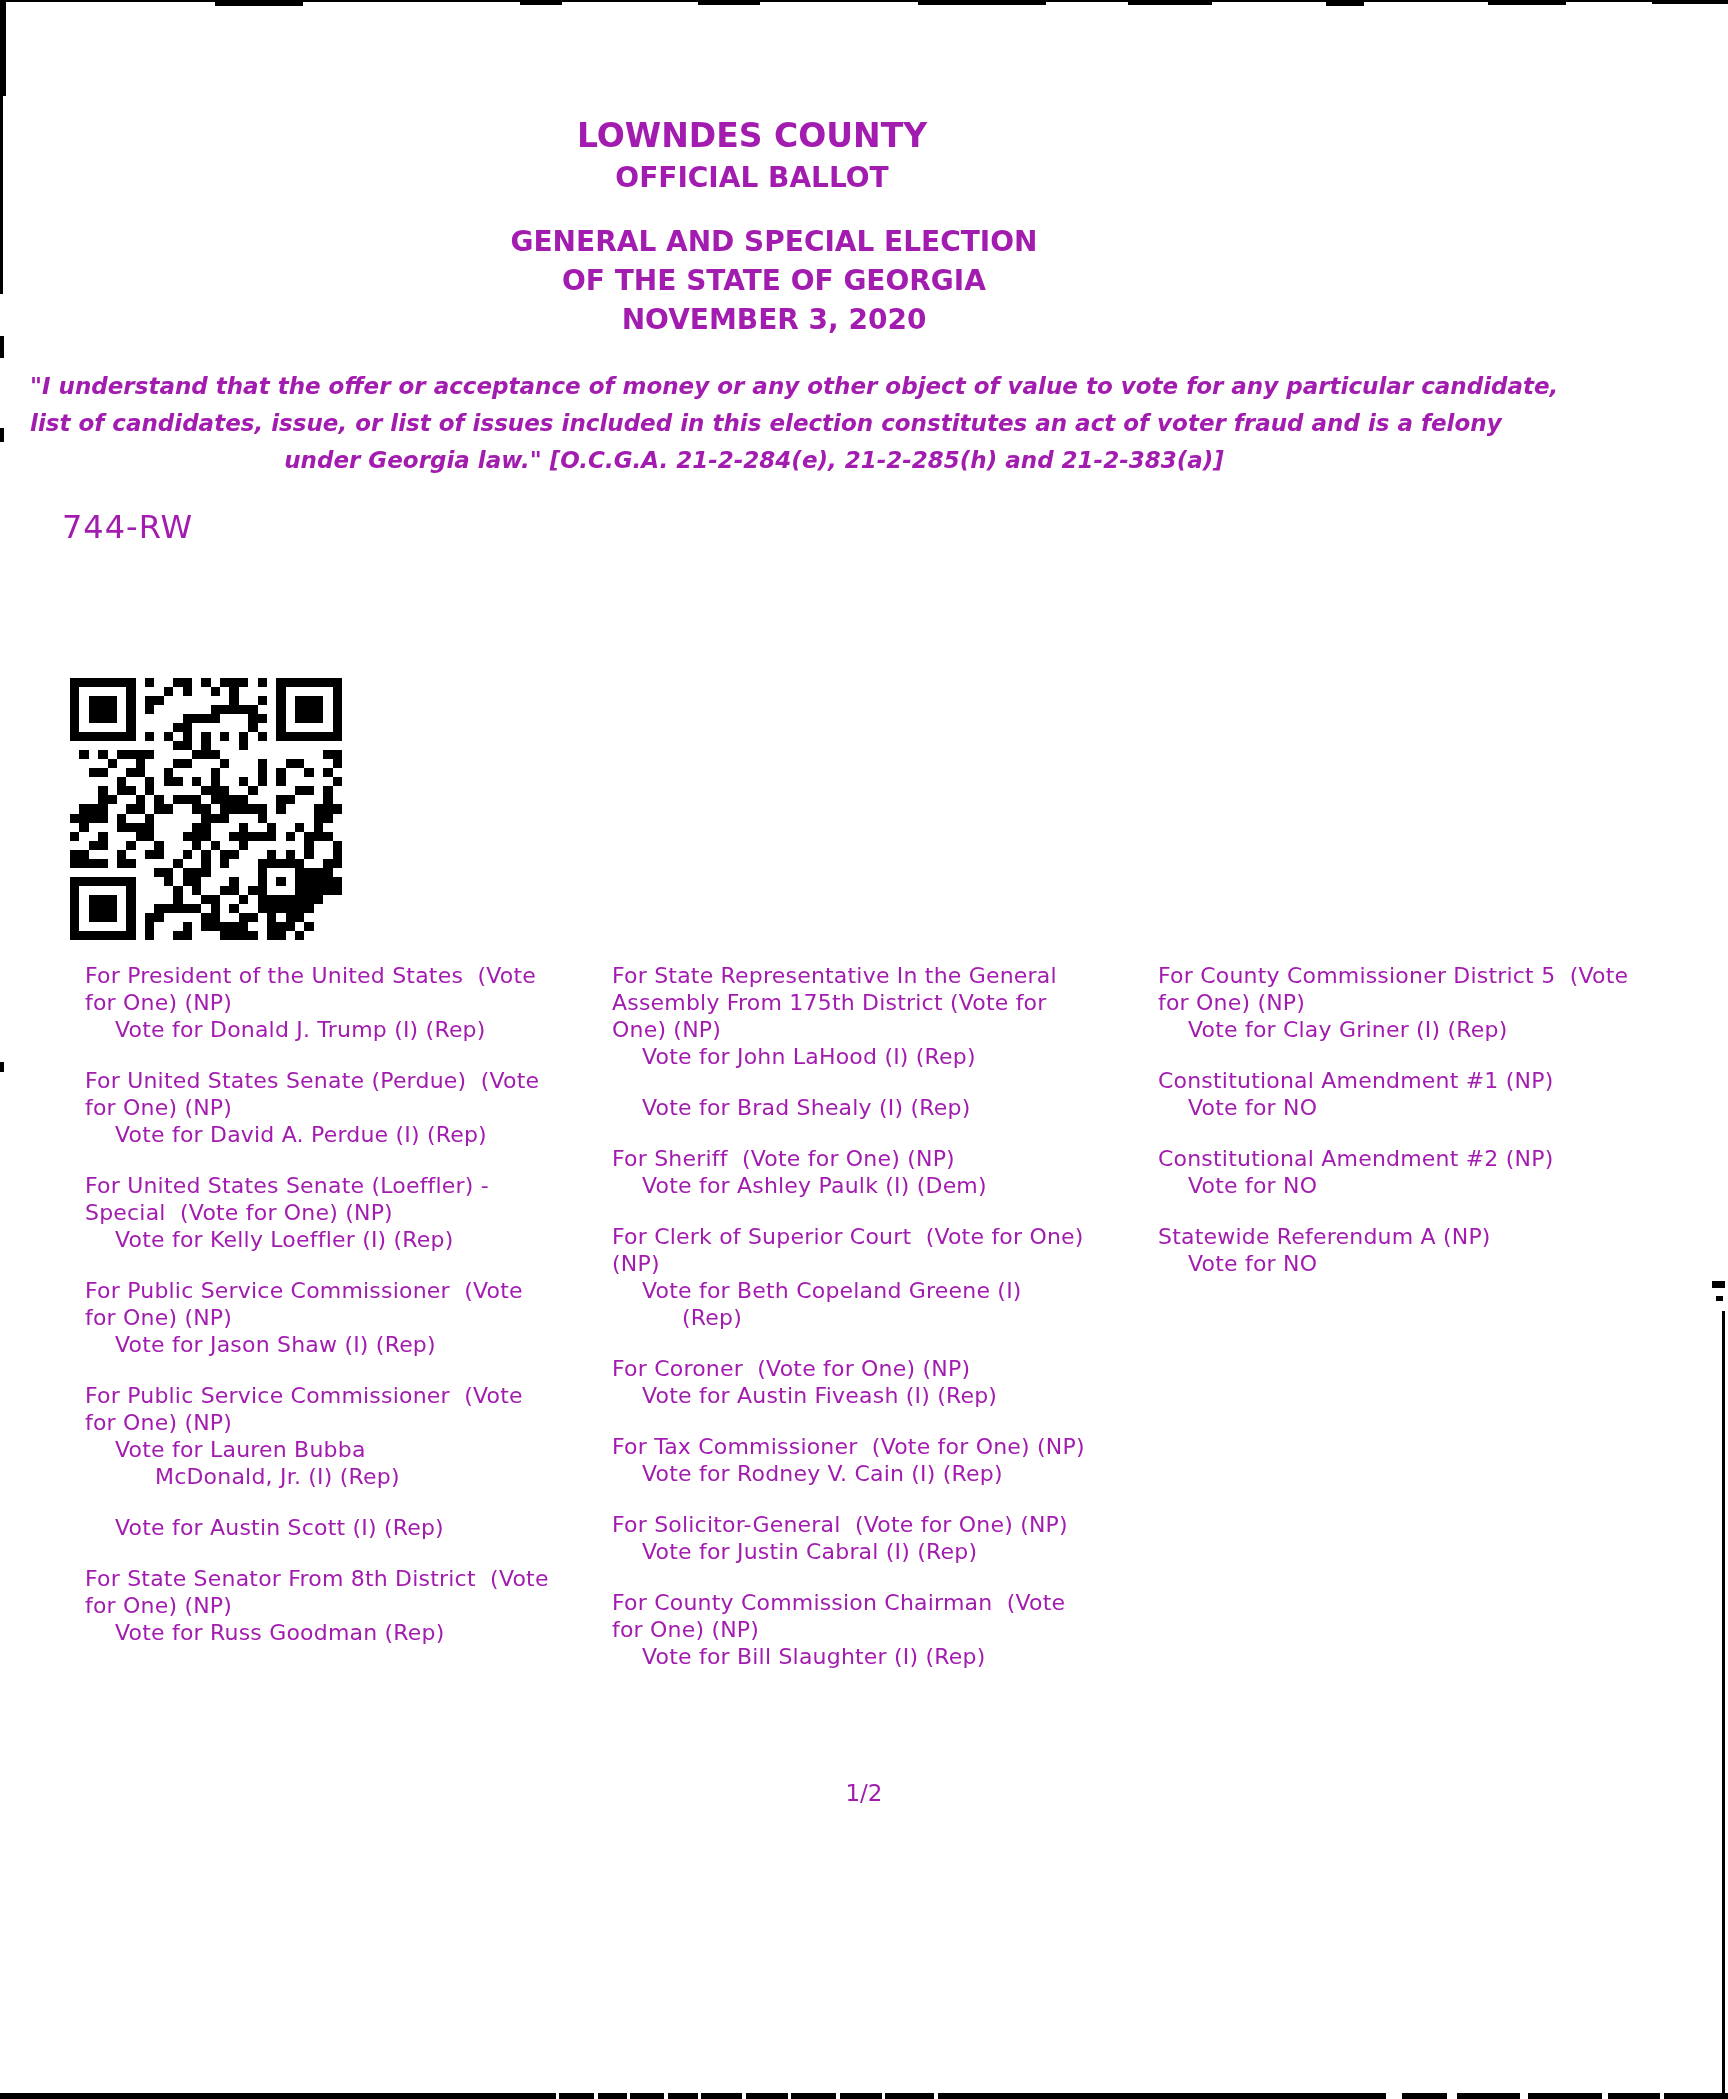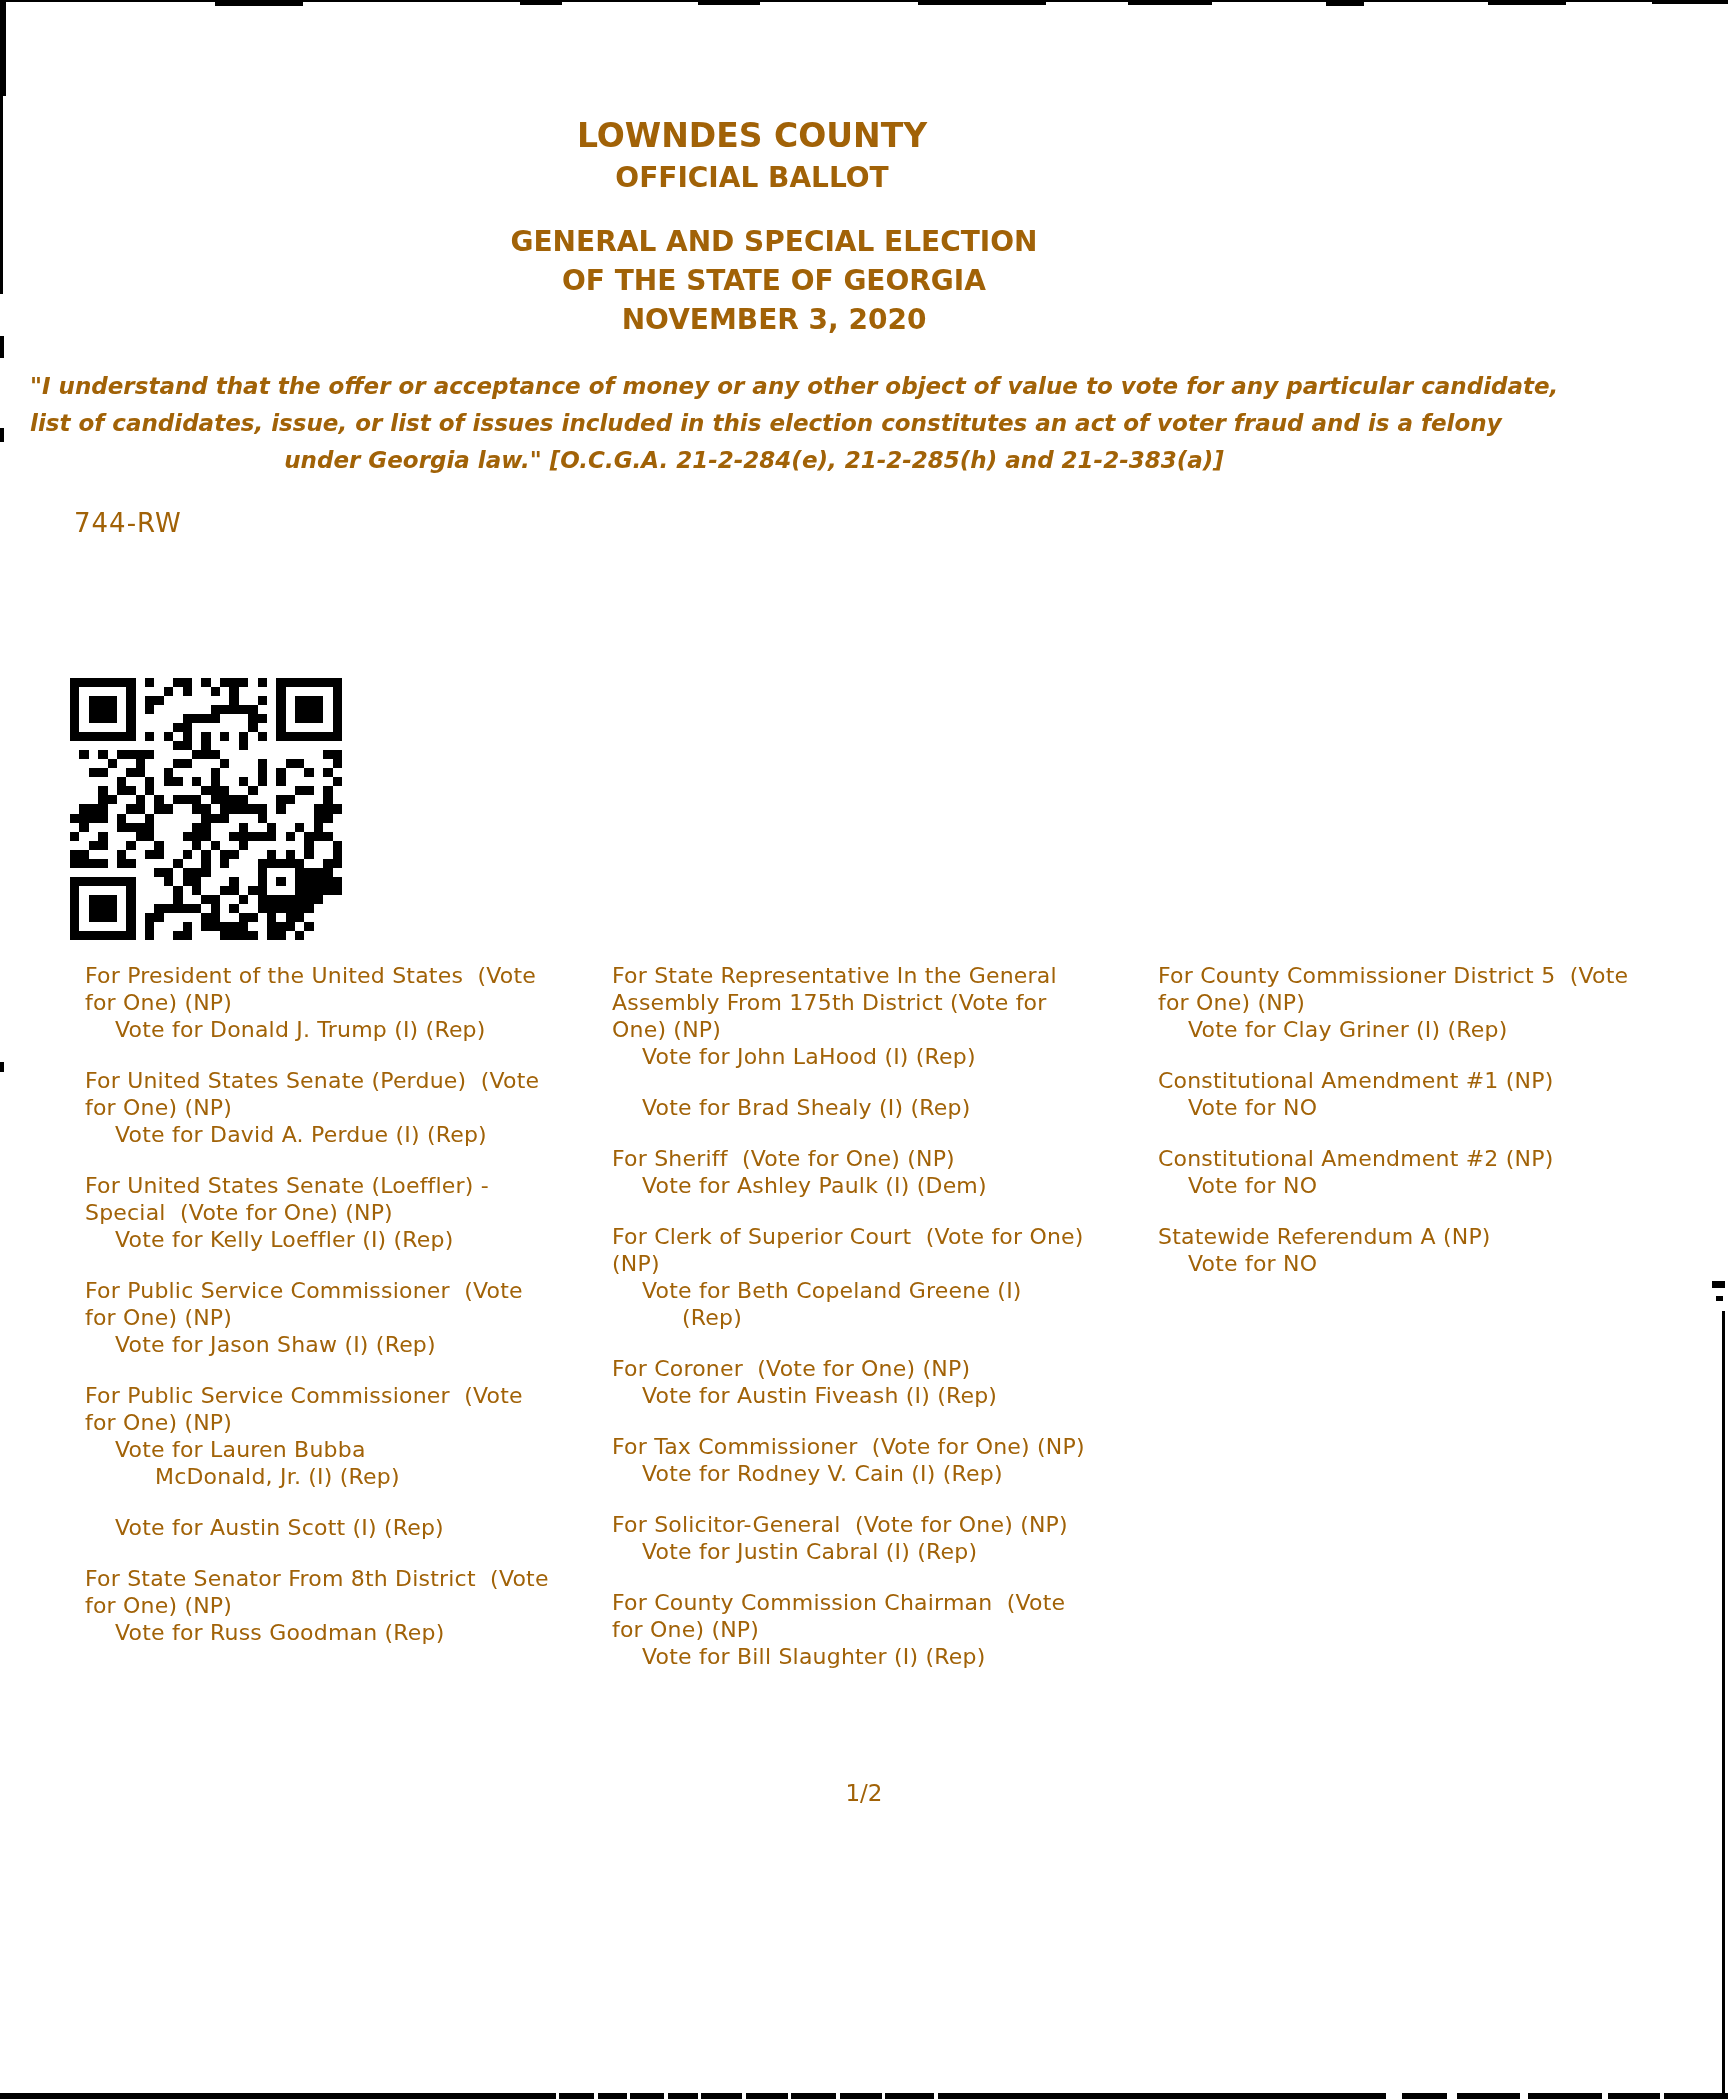--- a/index.html
+++ b/index.html
@@ -1,35 +1,35 @@
 <!DOCTYPE html>
 <html><head>
 <meta charset="utf-8">
 <title>Ballot Scan</title>
 <style>
   html,body{margin:0;padding:0;background:#e8e8e8;}
   .page{
     position:relative;width:1728px;height:2099px;background:#ffffff;
-    overflow:hidden;font-family:"DejaVu Sans","Liberation Sans",sans-serif;color:#a16207;
+    overflow:hidden;font-family:"DejaVu Sans","Liberation Sans",sans-serif;color:#a21caf;
   }
   
   .art{position:absolute;background:#000;}
   .artw{position:absolute;background:#fff;}
   
   .header{position:absolute;left:0;top:114px;width:1504px;text-align:center;}
   .h-county{font-size:33px;font-weight:bold;line-height:44px;}
   .h-ballot{font-size:28px;font-weight:bold;line-height:40px;}
   .h-election{font-size:28px;font-weight:bold;line-height:39px;margin-top:24px;margin-left:44px;}
   
   .notice{
     position:absolute;left:30px;top:368px;width:1448px;margin:0;
     text-align:center;font-style:italic;font-weight:bold;font-size:23px;
     line-height:37px;white-space:pre;
   }
-  .style-code{position:absolute;left:74px;top:508px;font-size:26px;letter-spacing:1px;}
+  .style-code{position:absolute;left:62px;top:508px;font-size:32px;letter-spacing:1px;}
   .qr{position:absolute;left:70px;top:678px;width:272px;height:262px;}
   .qr svg{display:block;width:272px;height:262px;}
   
   .col{position:absolute;top:962px;font-size:22px;line-height:27px;letter-spacing:0.2px;}
   .col1{left:85px;}
   .col2{left:612px;}
   .col3{left:1158px;}
   .contest{margin-bottom:24px;}
   .contest-title{white-space:pre;}
   .contest-selection{white-space:pre;padding-left:70px;text-indent:-40px;}

